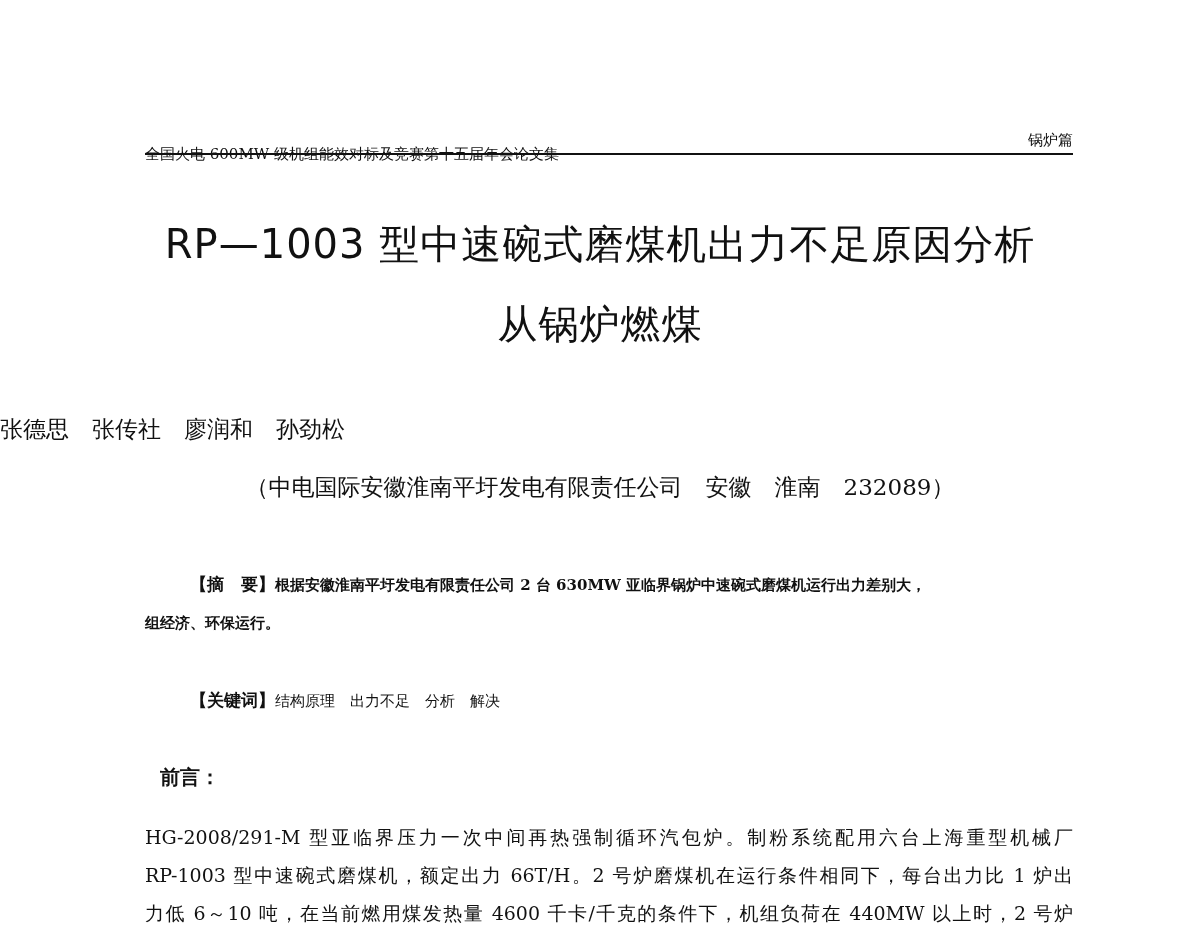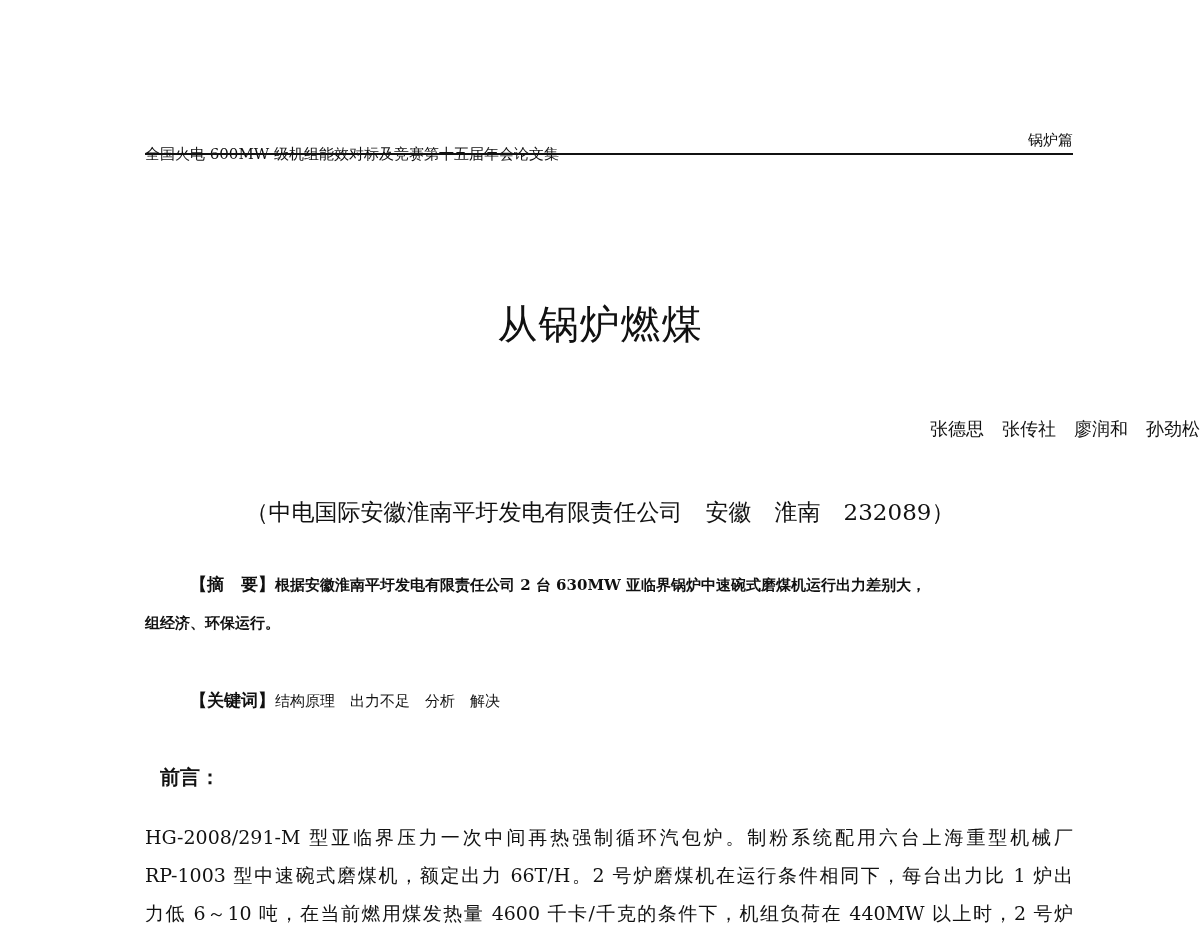--- a/index.html
+++ b/index.html
@@ -60,30 +60,30 @@
       color: #111;
       white-space: nowrap;
     }
     .title.line1 { top: 220px; }
     .title.line2 { top: 300px; }
     .authors {
       position: absolute;
       left: 0;
       width: 1200px;
       top: 414px;
-      text-align: right;
-      font-size: 18px;
+      text-align: left;
+      font-size: 23px;
       line-height: 30px;
       white-space: pre;
     }
     .affiliation {
       position: absolute;
       left: 0;
       width: 1200px;
-      top: 497px;
+      top: 472px;
       text-align: center;
       font-size: 23px;
       line-height: 30px;
       white-space: pre;
     }
     .abstract {
       position: absolute;
       left: 145px;
       width: 928px;
       top: 566px;
@@ -147,20 +147,21 @@
 <body>
 
 <div class="page">
 
   <div class="running-header">
     <span class="left">全国火电 600MW 级机组能效对标及竞赛第十五届年会论文集</span>
     <span class="right">锅炉篇</span>
   </div>
   <div class="header-rule"></div>
 
+  <div class="title line1">RP—1003 型中速碗式磨煤机出力不足原因分析</div>
   <div class="title line2">从锅炉燃煤</div>
 
   <div class="authors">张德思　张传社　廖润和　孙劲松</div>
   <div class="affiliation">（中电国际安徽淮南平圩发电有限责任公司　安徽　淮南　232089）</div>
 
   <div class="abstract">
     <div class="line indent"><span class="label">【摘　要】</span><span>根据安徽淮南平圩发电有限责任公司 2 台 630MW 亚临界锅炉中速碗式磨煤机运行出力差别大，</span></div>
     <div class="line">组经济、环保运行。</div>
   </div>
 

